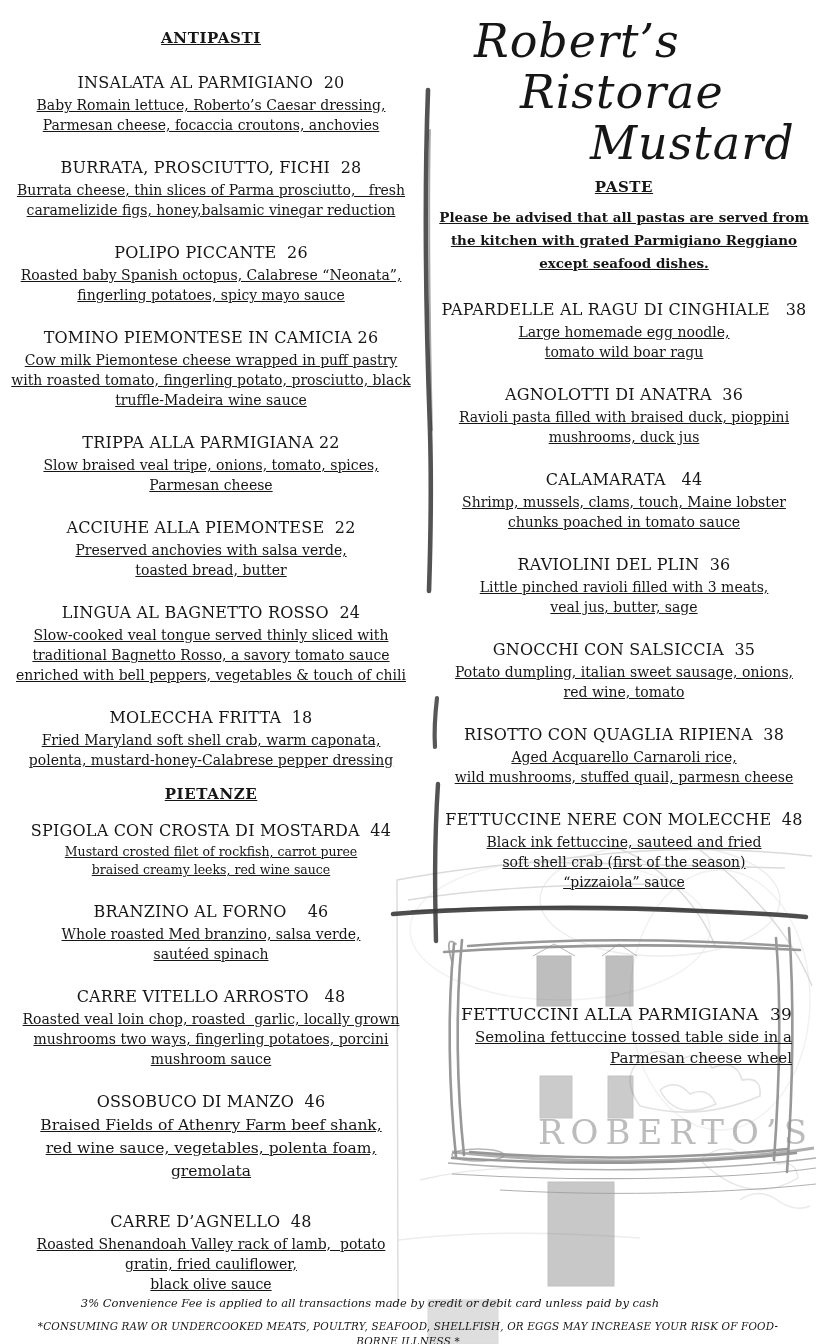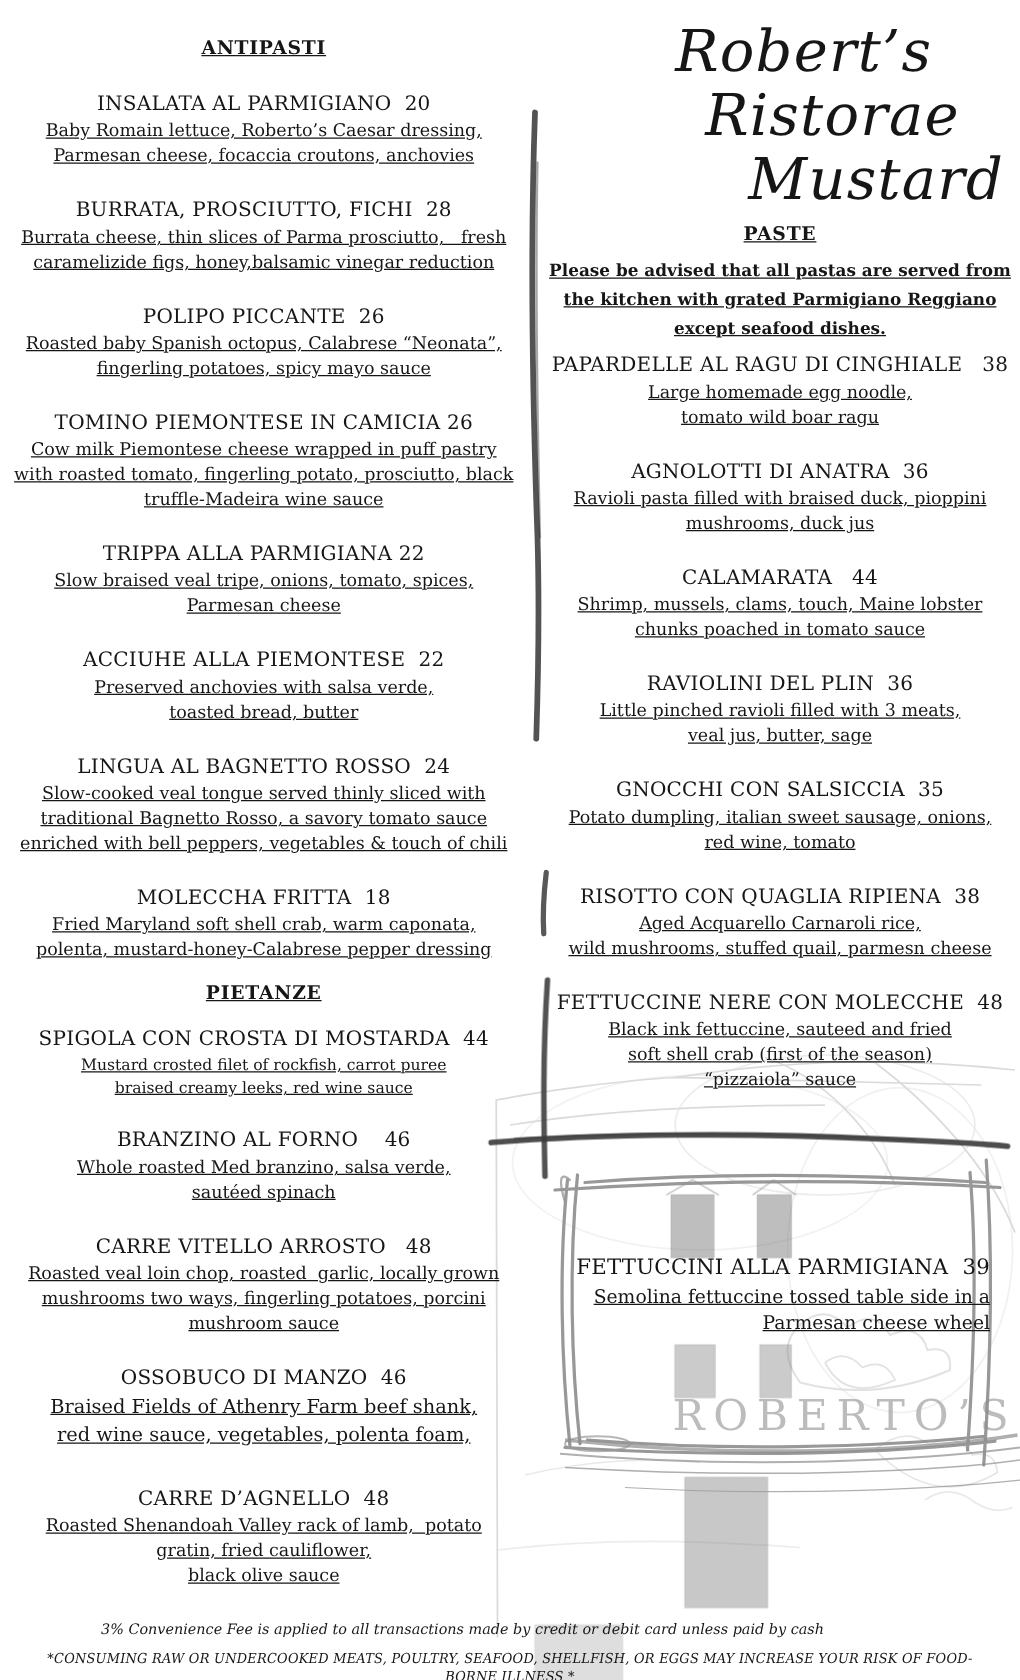--- a/index.html
+++ b/index.html
@@ -20,27 +20,27 @@
   .heading.pietanze{margin-top:2px;margin-bottom:16px;}
   .heading.paste{margin-bottom:9px;text-decoration:underline;}
 
   .item{margin-bottom:22px;}
   .t{font-size:16px;line-height:22px;letter-spacing:.2px;white-space:pre-wrap;margin-bottom:1px;}
   .d{font-size:14px;line-height:20px;white-space:pre-wrap;text-decoration:underline;}
   .d.small{font-size:12.5px;line-height:18px;}
   .d.large{font-size:15.5px;line-height:23px;}
 
   
-  .logo{text-align:center;font-style:italic;margin-bottom:8px;}
+  .logo{text-align:left;font-style:italic;margin-bottom:8px;}
   .logo div{font-size:46px;line-height:51px;letter-spacing:1px;}
   .logo .l1{padding-left:38px;}
   .logo .l2{padding-left:84px;}
   .logo .l3{padding-left:154px;}
 
-  .notice{font-weight:bold;font-size:13.5px;line-height:23px;margin-bottom:6px;}
+  .notice{font-weight:bold;font-size:13.5px;line-height:23px;margin-bottom:24px;}
   .notice .nline span{text-decoration:underline;}
 
   
   .boxed{
     position:absolute;left:452px;top:1003px;width:340px;text-align:right;
   }
   .boxed .t{font-size:17px;line-height:23px;}
   .boxed .d{font-size:15px;line-height:21px;}
 
   
@@ -182,20 +182,21 @@
     <div class="item">
       <div class="t">CARRE VITELLO ARROSTO   48</div>
       <div class="d">Roasted veal loin chop, roasted  garlic, locally grown</div>
       <div class="d">mushrooms two ways, fingerling potatoes, porcini</div>
       <div class="d">mushroom sauce</div>
     </div>
     <div class="item" style="margin-bottom:28px;">
       <div class="t">OSSOBUCO DI MANZO  46</div>
       <div class="d large">Braised Fields of Athenry Farm beef shank,</div>
       <div class="d large">red wine sauce, vegetables, polenta foam,</div>
+      <div class="d large">gremolata</div>
     </div>
     <div class="item">
       <div class="t">CARRE D’AGNELLO  48</div>
       <div class="d">Roasted Shenandoah Valley rack of lamb,  potato</div>
       <div class="d">gratin, fried cauliflower,</div>
       <div class="d">black olive sauce</div>
     </div>
   </div>
 
   <div class="col-right">

